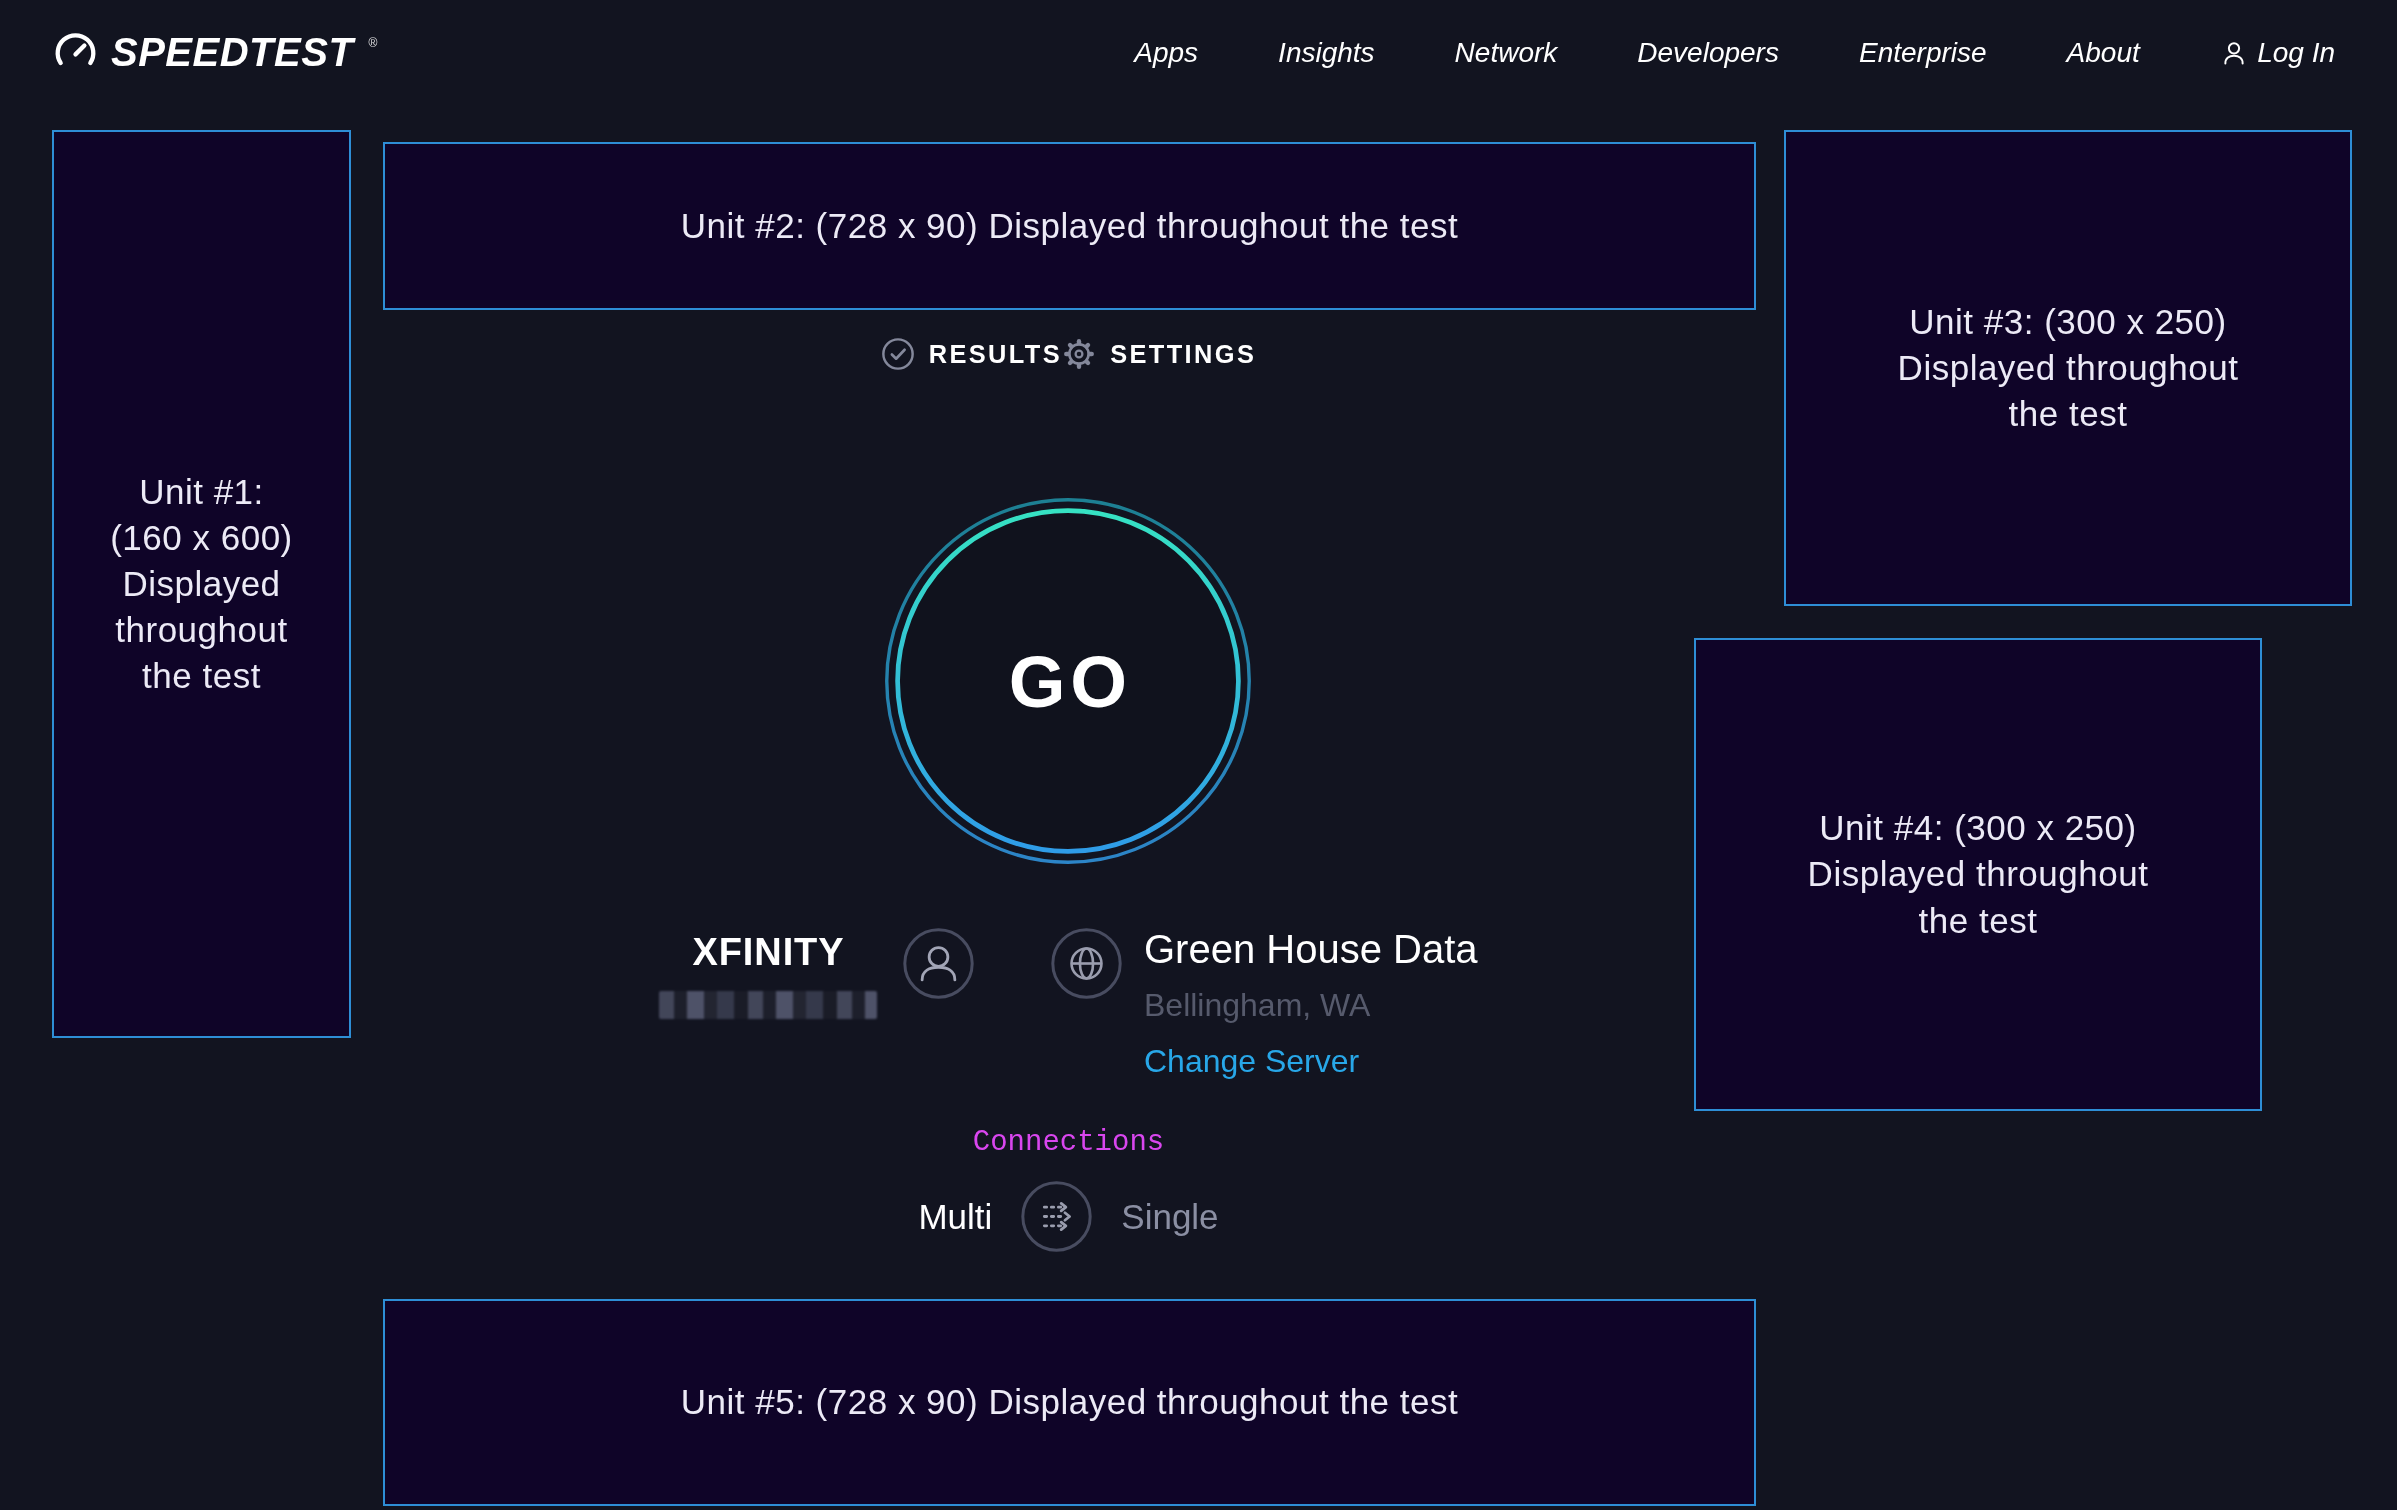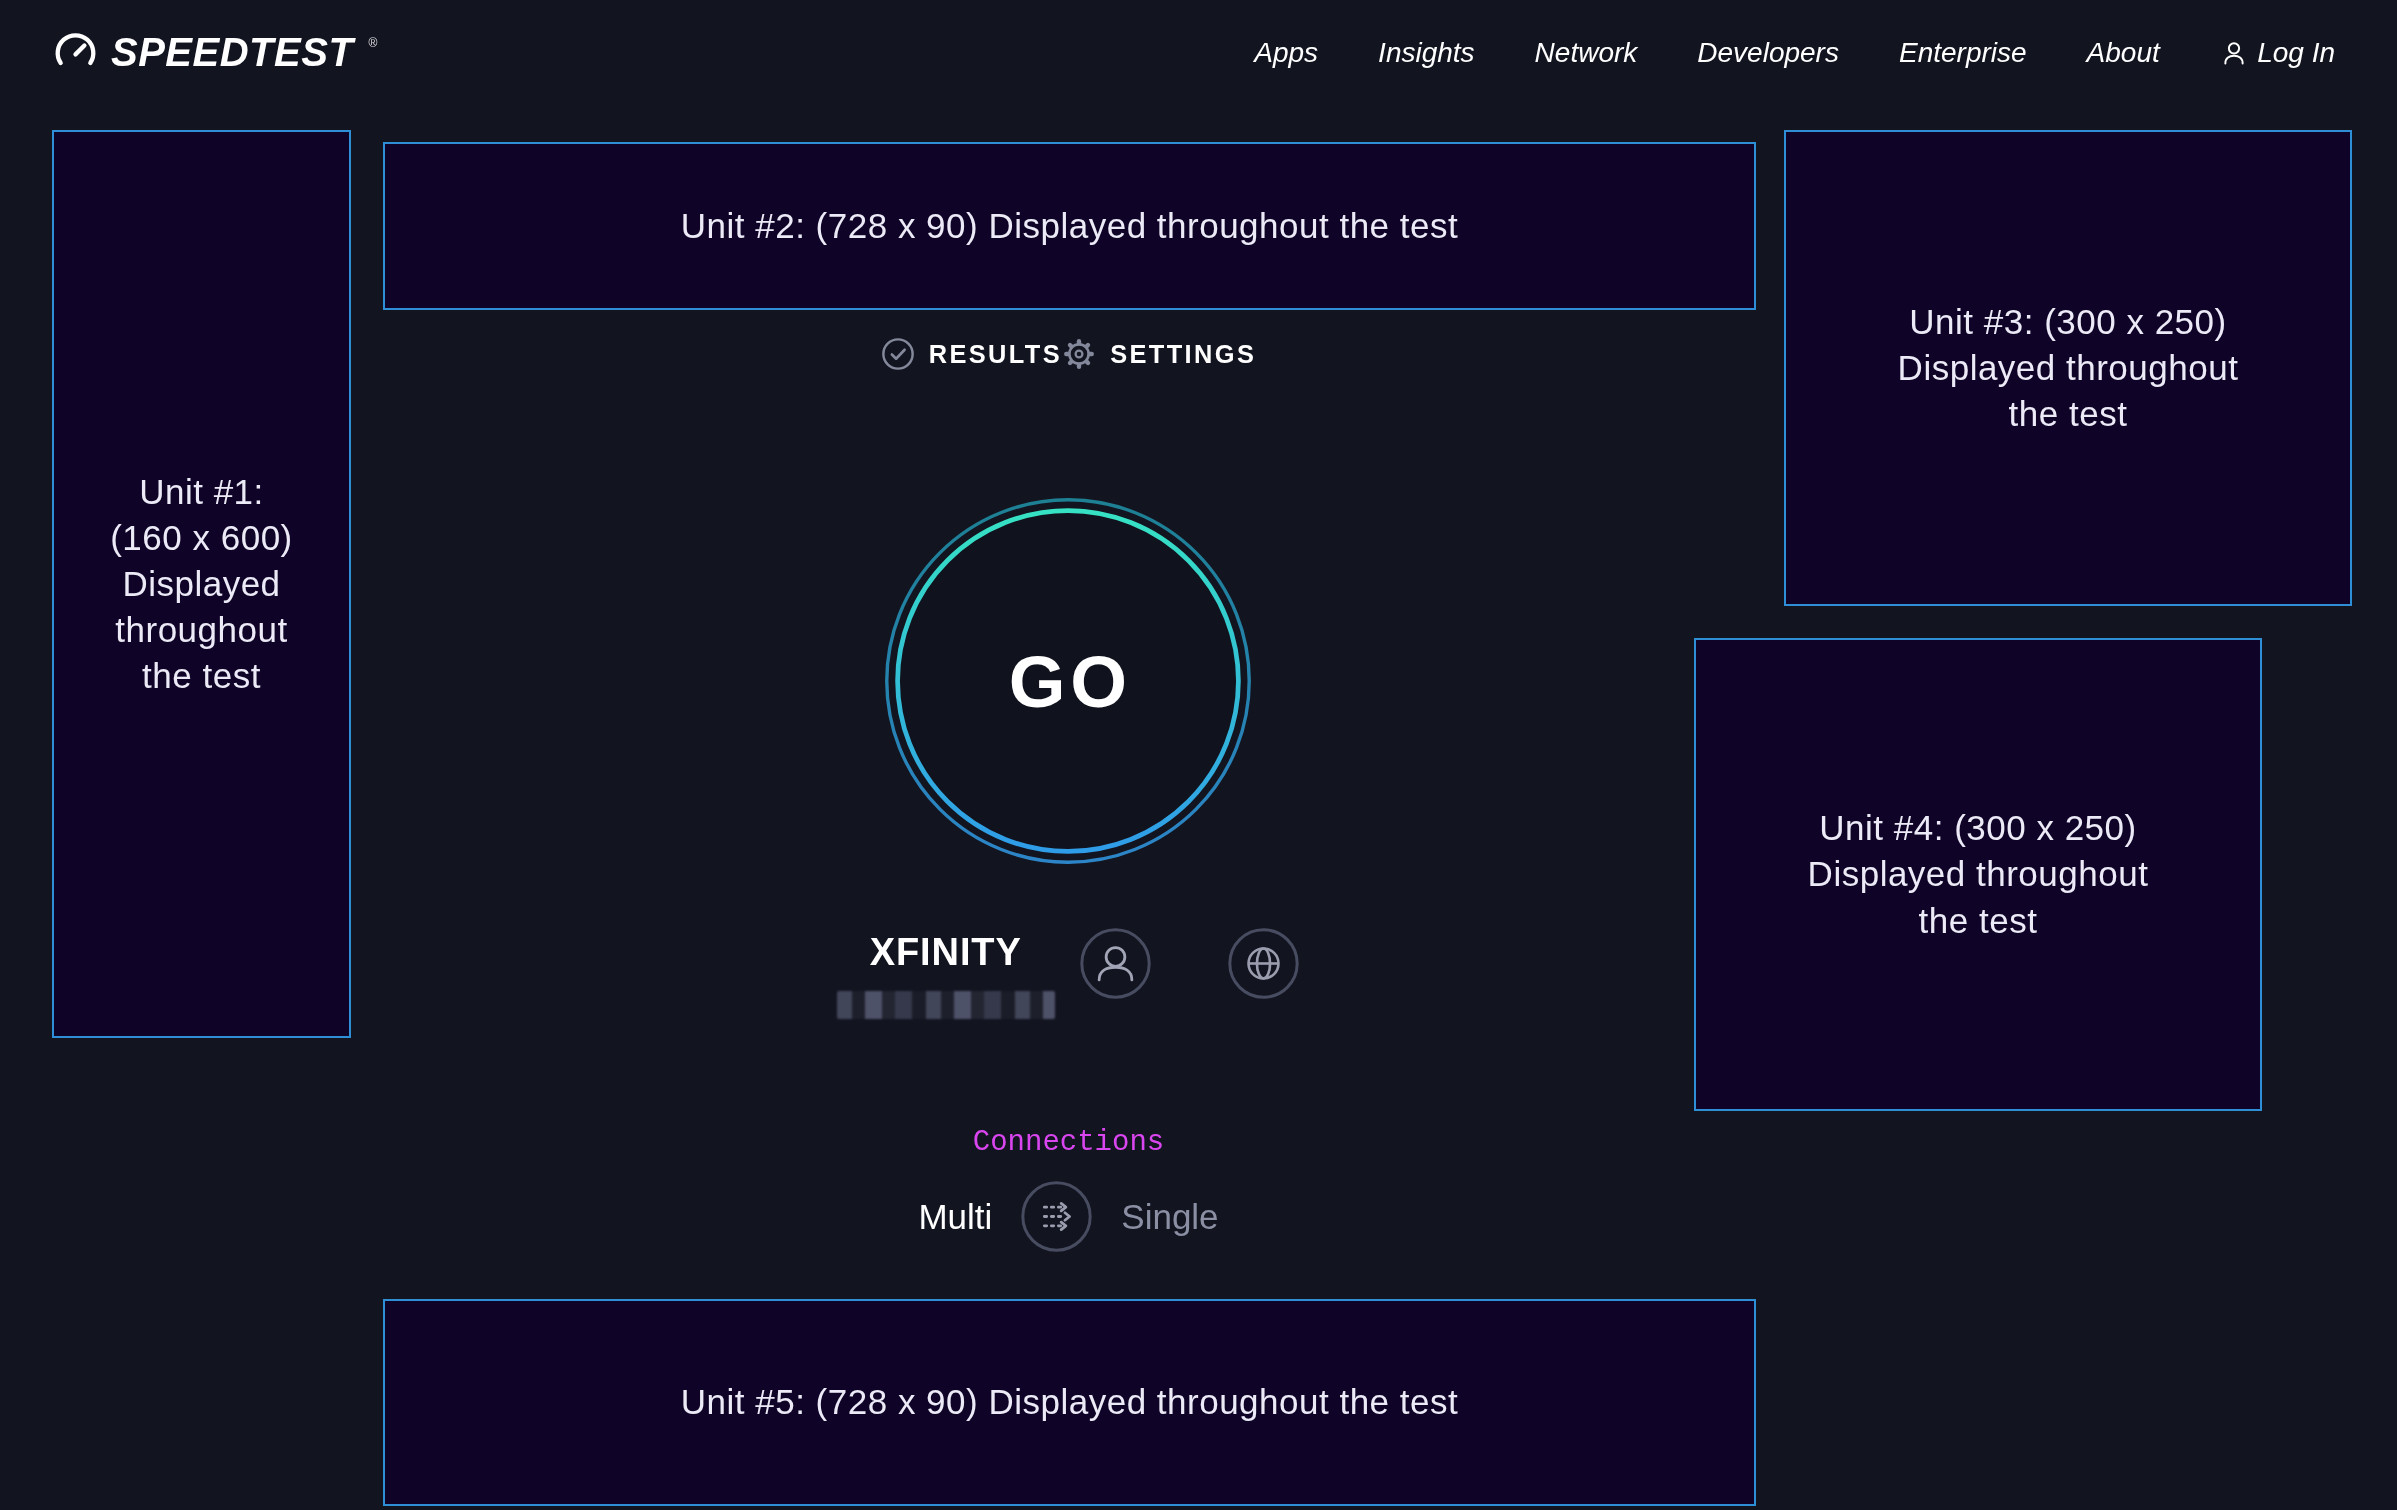--- a/index.html
+++ b/index.html
@@ -12,21 +12,21 @@
   }
   
   .header{
     position:absolute;top:0;left:0;width:100%;height:105px;
     display:flex;align-items:center;justify-content:space-between;
     padding:0 62px 0 53px;box-sizing:border-box;font-style:italic;
   }
   .logo{display:flex;align-items:center;gap:13px;cursor:pointer;}
   .logo-text{font-size:40px;font-weight:700;letter-spacing:0.5px;}
   .logo-tm{font-size:12.2px;align-self:flex-start;margin:5.6px 0 0 1.9px;opacity:.85;}
-  .nav{display:flex;align-items:center;gap:60px;}
+  .nav{display:flex;align-items:center;gap:80px;}
   .nav-item{font-size:28px;color:#ffffff;text-decoration:none;cursor:pointer;}
   .login{display:flex;align-items:center;gap:9.4px;}
   
   .ad{
     position:absolute;background:#0f0428;border:2.8px solid #2e8ed6;
     box-sizing:border-box;display:flex;align-items:center;justify-content:center;
     text-align:center;cursor:pointer;
   }
   .ad-text{font-size:35px;line-height:1.32;color:#eceaf6;letter-spacing:0.5px;}
   .ad-unit1{left:52px;top:130px;width:299px;height:908px;}
@@ -215,20 +215,25 @@
     </div>
     <div class="server">
       <span style="display:flex;">
         <svg width="73" height="73" viewBox="0 0 78 78" fill="none">
           <circle cx="39" cy="39" r="36" stroke="#484c60" stroke-width="3.2"></circle>
           <circle cx="39" cy="39" r="16" stroke="#9a9dae" stroke-width="2.8"></circle>
           <ellipse cx="39" cy="39" rx="7" ry="16" stroke="#9a9dae" stroke-width="2.8"></ellipse>
           <path d="M23 39 L55 39" stroke="#9a9dae" stroke-width="2.8"></path>
         </svg>
       </span>
+      <div class="server-col">
+        <span class="server-name">Green House Data</span>
+        <span class="server-loc">Bellingham, WA</span>
+        <span class="server-change">Change Server</span>
+      </div>
     </div>
   </div>
 
   <div class="connections">
     <span class="conn-label">Connections</span>
     <div class="conn-row">
       <span class="conn-multi">Multi</span>
       <span class="conn-toggle">
         <svg width="73" height="73" viewBox="0 0 78 78" fill="none">
           <circle cx="39" cy="39" r="36" stroke="#484c60" stroke-width="3.2"></circle>

